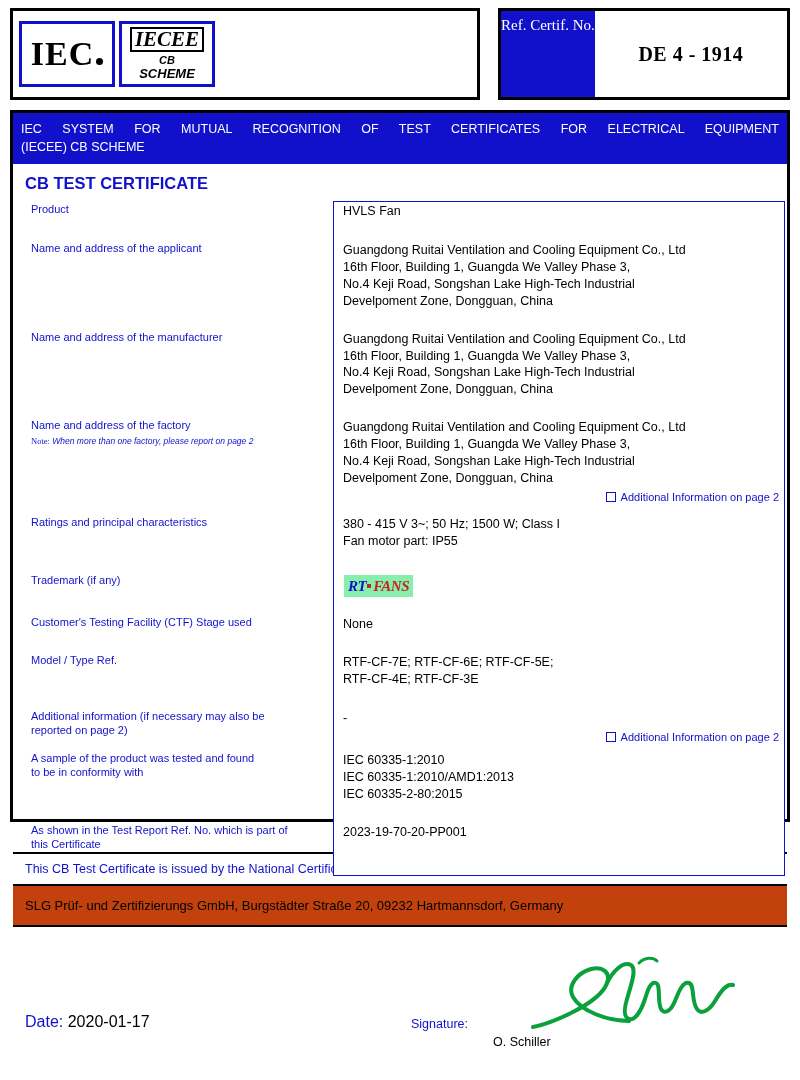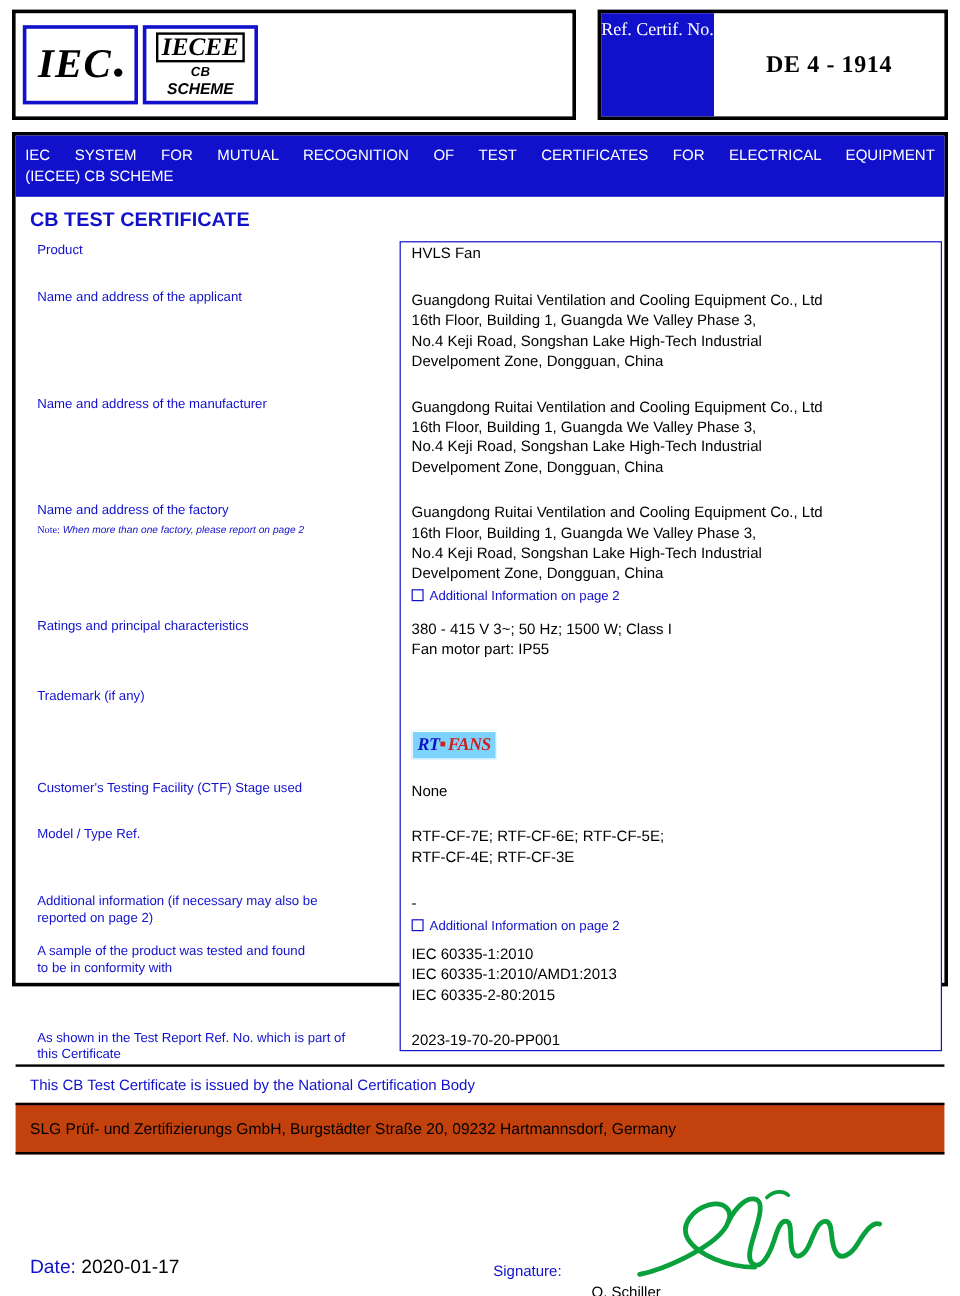--- a/index.html
+++ b/index.html
@@ -45,21 +45,20 @@
     box-sizing: border-box;
     display: flex;
     align-items: center;
     justify-content: center;
     margin-right: 4px;
     background: #fff;
   }
   .logo-iec .txt {
     font-family: "Liberation Serif", serif;
     font-weight: bold;
-    font-style: italic;
     font-size: 34px;
     letter-spacing: 1px;
     color: #000;
     line-height: 1;
   }
   .logo-iec .dot {
     display: inline-block;
     width: 7px;
     height: 7px;
     background: #000;
@@ -200,36 +199,36 @@
     font-size: 12.5px;
     line-height: 1.35;
     padding-left: 10px;
     color: #000;
   }
   .value .sm { display: block; }
   .addl {
     color: #1111cc;
     font-size: 11px;
     margin-top: 3px;
+    text-align: right;
   }
   .addl .cbx {
     display: inline-block;
     width: 8px;
     height: 8px;
     border: 1px solid #1111cc;
     margin-right: 5px;
     vertical-align: -1px;
   }
 
   .trademark-logo {
     display: inline-block;
-    background: #7dd3fc;
+    background: #86efac;
     padding: 1px 4px;
     border: 1px solid #ffffff;
-    margin-top: 35px;
   }
   .trademark-logo .rt {
     color: #1111cc;
     font-family: "Liberation Serif", serif;
     font-weight: bold;
     font-style: italic;
     font-size: 15px;
     letter-spacing: -0.5px;
   }
   .trademark-logo .dotsq {

